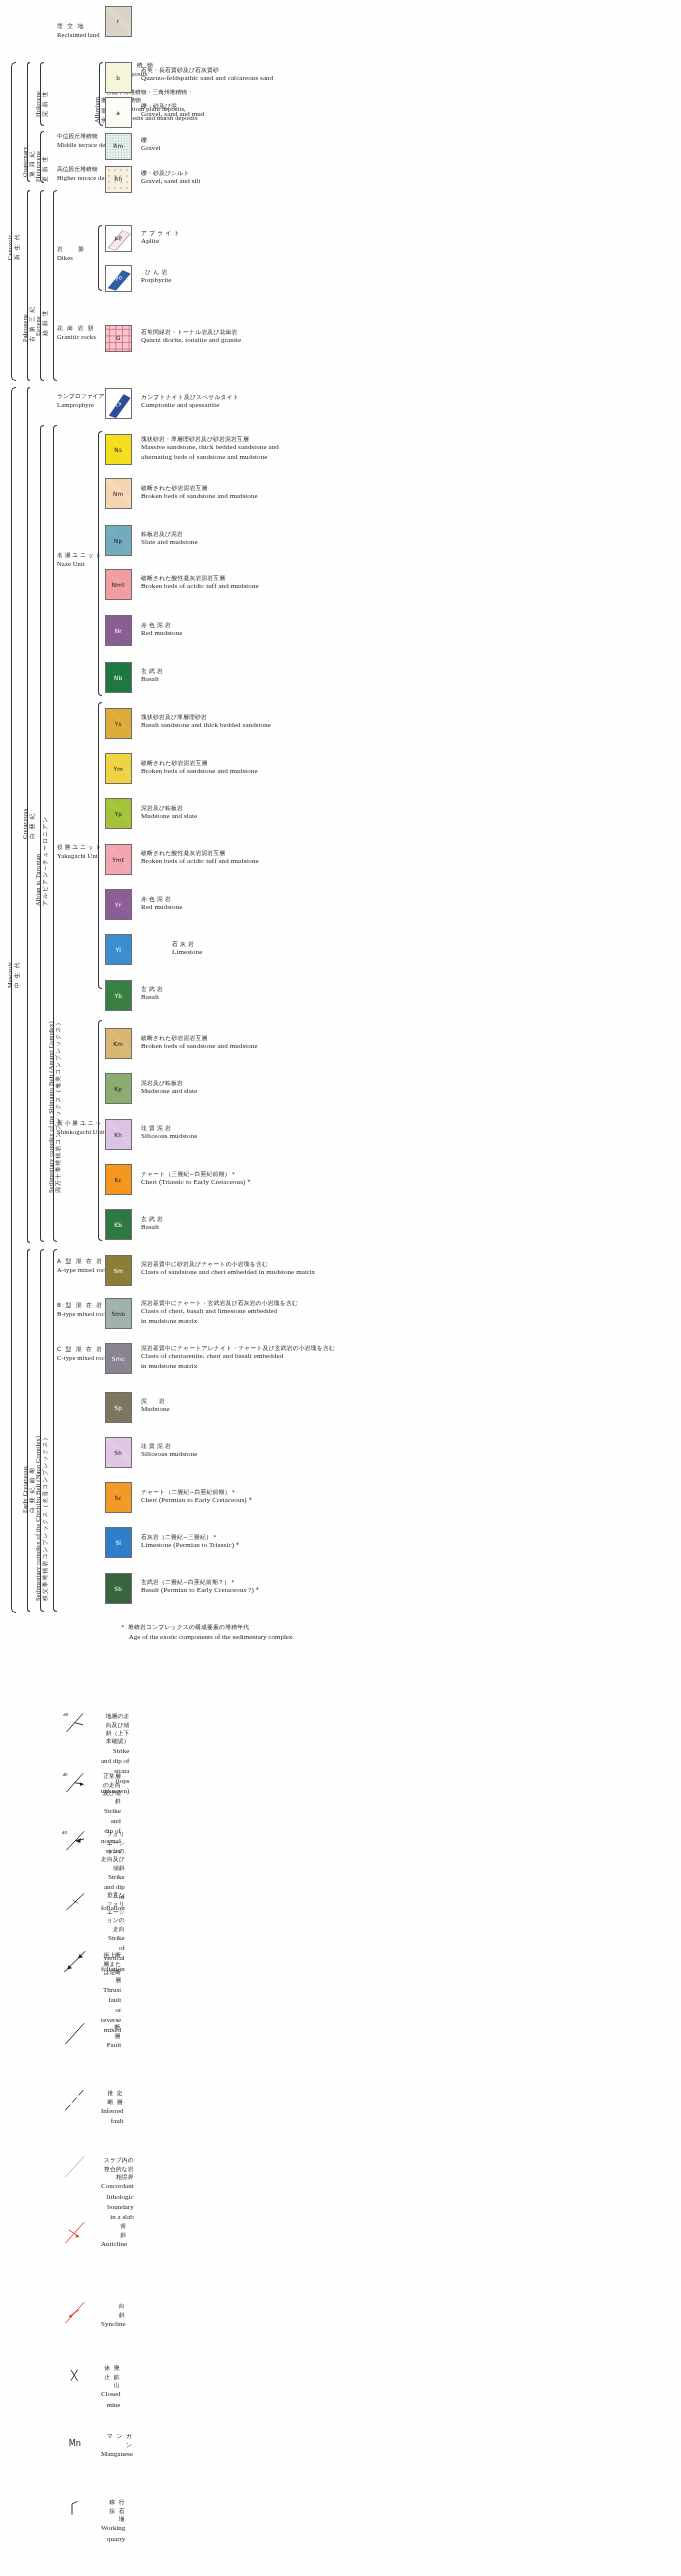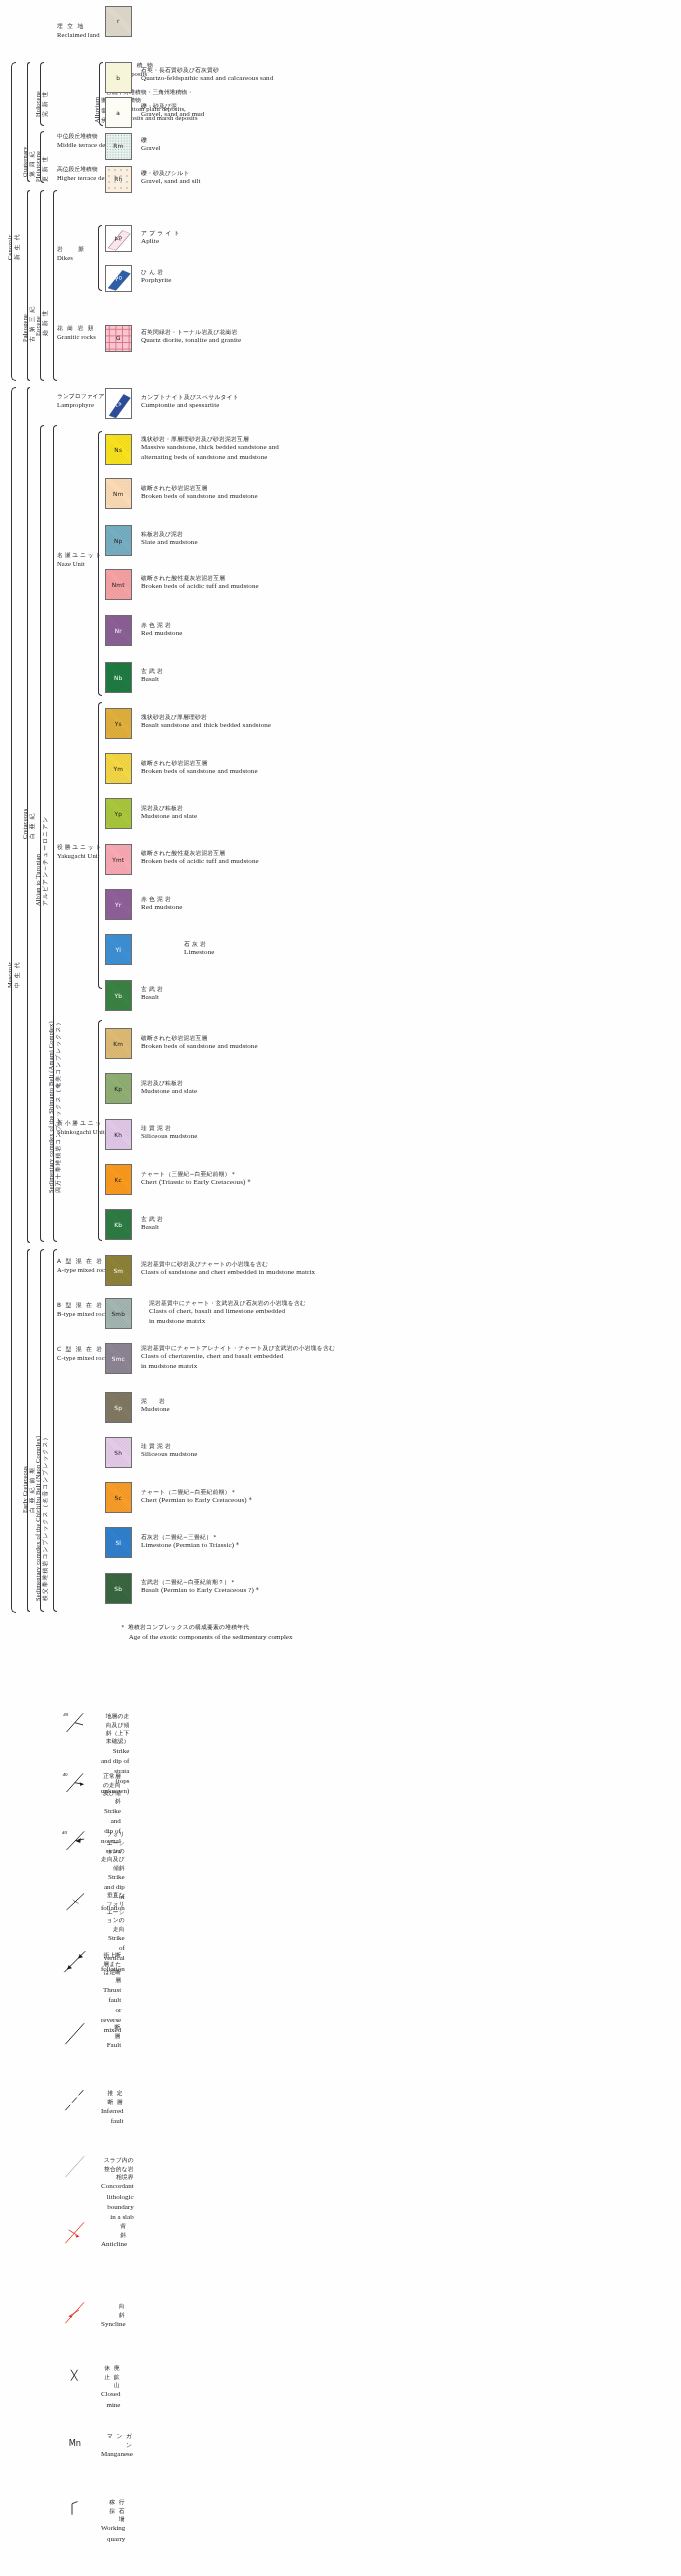--- a/index.html
+++ b/index.html
@@ -334,21 +334,21 @@
     <span class="jp">ア プ ラ イ ト</span>
     <span class="en">Aplite</span>
   </div>
 
   <div class="swatch dark" style="left:105px;top:265px;height:26.5px;background:#ffffff;">
     <svg width="26.5" height="26.5" viewBox="0 0 48 48" style="position:absolute;left:0;top:0;z-index:2;">
       <polygon points="4,40 30,8 44,14 18,44" fill="#2d5fa8" stroke="#1e4580" stroke-width="1"></polygon>
     </svg>
     <span class="code" style="z-index:4;color:#fff;transform:rotate(-22deg);">Po</span>
   </div>
-  <div class="lith" style="left:141px;top:268px;">
+  <div class="lith" style="left:141px;top:268px;text-align:center;">
     <span class="jp">ひ ん 岩</span>
     <span class="en">Porphyrite</span>
   </div>
 
   <div class="swatch light" style="left:105px;top:325px;height:26.5px;background:#f9c5cf;">
     <div class="hatch" style="background-image:repeating-linear-gradient(0deg,transparent 0 2.8px,#d2596f 2.8px 3.3px,transparent 3.3px 6.6px),repeating-linear-gradient(90deg,transparent 0 2.8px,#d2596f 2.8px 3.3px,transparent 3.3px 6.6px);background-size:6.6px 6.6px;opacity:.75;"></div>
     <span class="code">G</span>
   </div>
   <div class="lith" style="left:141px;top:328px;">
     <span class="jp">石英閃緑岩・トーナル岩及び花崗岩</span>
@@ -467,21 +467,21 @@
   </div>
   <div class="lith" style="left:141px;top:895px;">
     <span class="jp">赤 色 泥 岩</span>
     <span class="en">Red mudstone</span>
   </div>
 
   <div class="swatch dark" style="left:105px;top:934px;height:31px;background:#3d8fd4;">
     <div class="hatch"></div>
     <span class="code">Yl</span>
   </div>
-  <div class="lith" style="left:140px;top:940px;margin-left:44px;">
+  <div class="lith" style="left:128px;top:940px;margin-left:44px;">
     <span class="jp">石 灰 岩</span>
     <span class="en">Limestone</span>
   </div>
 
   <div class="swatch dark" style="left:105px;top:980px;height:31px;background:#3a8244;">
     <div class="hatch"></div>
     <span class="code">Yb</span>
   </div>
   <div class="lith" style="left:141px;top:985px;">
     <span class="jp">玄 武 岩</span>
@@ -541,21 +541,21 @@
   </div>
   <div class="lith" style="left:141px;top:1260px;">
     <span class="jp">泥岩基質中に砂岩及びチャートの小岩塊を含む</span>
     <span class="en">Clasts of sandstone and chert embedded in mudstone matrix</span>
   </div>
 
   <div class="swatch light" style="left:105px;top:1298px;height:31px;background:#a3b5b0;">
     <div class="hatch"></div>
     <span class="code">Smb</span>
   </div>
-  <div class="lith" style="left:141px;top:1299px;margin-left:8px;">
+  <div class="lith" style="left:141px;top:1299px;">
     <span class="jp">泥岩基質中にチャート・玄武岩及び石灰岩の小岩塊を含む</span>
     <span class="en">Clasts of chert, basalt and limestone embedded</span>
     <span class="en">in mudstone matrix</span>
   </div>
 
   <div class="swatch dark" style="left:105px;top:1343px;height:31px;background:#8c8493;">
     <div class="hatch"></div>
     <span class="code">Smc</span>
   </div>
   <div class="lith" style="left:141px;top:1344px;">

